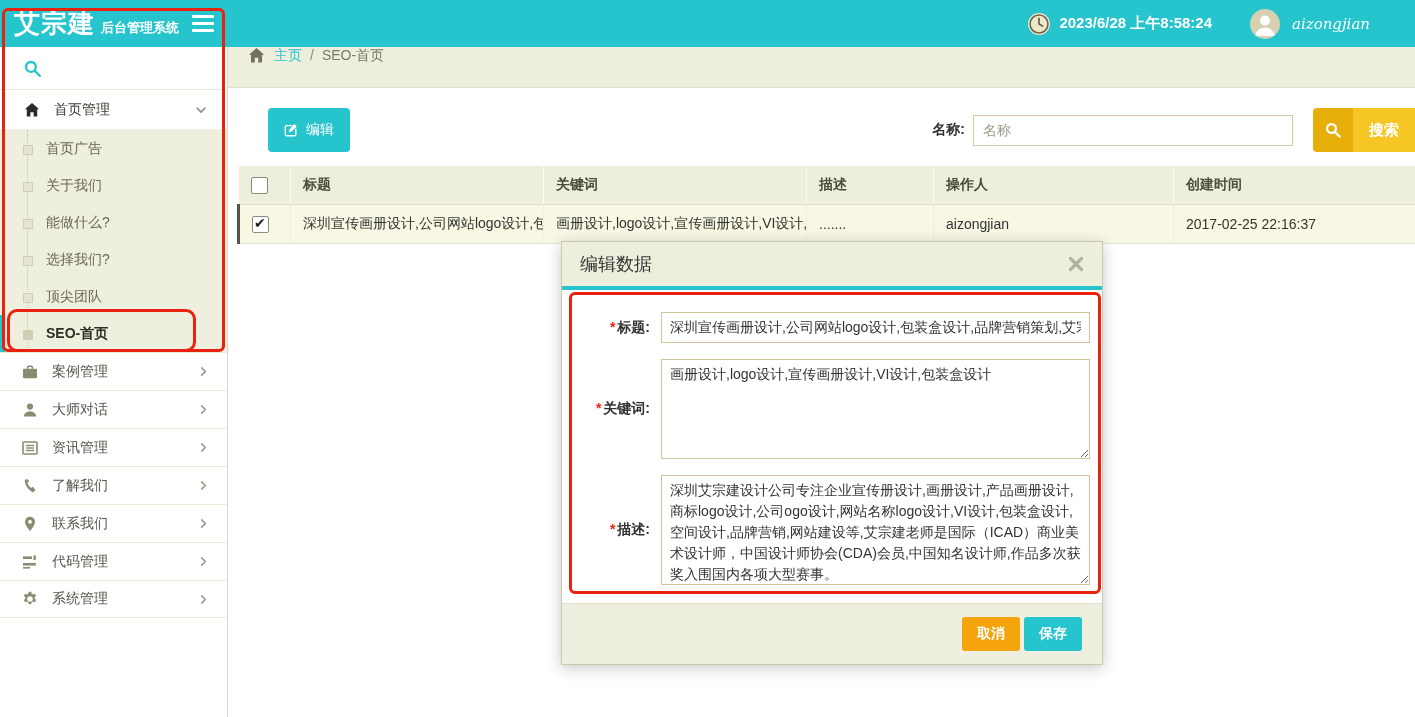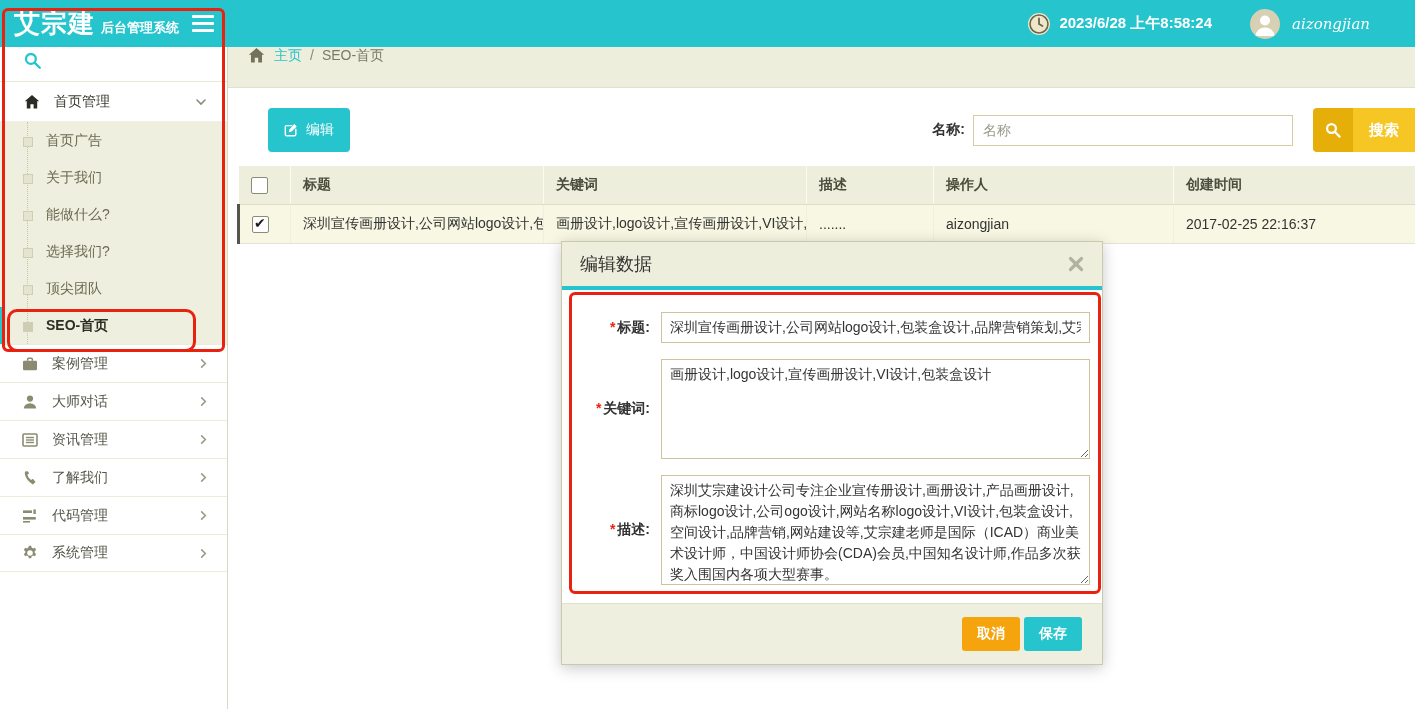--- a/index.html
+++ b/index.html
@@ -14,21 +14,21 @@
   .brand-suffix { color:#fff; font-size:13px; font-weight:bold; margin-left:6px; margin-top:8px; }
   .hamburger { margin-left:auto; margin-right:14px; display:flex; flex-direction:column; gap:4px; cursor:pointer; }
   .hamburger span { display:block; width:22px; height:3px; background:#fff; border-radius:1px; }
   .topbar-right { margin-left:auto; display:flex; align-items:center; padding-right:45px; }
   .clock-ic { width:24px; height:24px; margin-right:8px; }
   .datetime { color:#fff; font-size:15px; font-weight:bold; }
   .avatar { width:30px; height:30px; margin-left:38px; margin-right:12px; }
   .username { color:#fff; font-size:15px; font-style:italic; font-family:"DejaVu Serif","Liberation Serif",serif; }
 
   
-  .sidebar { position:absolute; left:0; top:39px; width:228px; height:670px; background:#fff; border-right:1px solid #d9d9c2; z-index:4; }
+  .sidebar { position:absolute; left:0; top:47px; width:228px; height:670px; background:#fff; border-right:1px solid #d9d9c2; z-index:4; }
   .side-search { height:43px; display:flex; align-items:center; padding-left:24px; border-bottom:1px solid #e8e8d8; color:#26c4cd; cursor:pointer; }
   .side-search svg { width:17px; height:17px; }
   .menu-head { height:40px; display:flex; align-items:center; padding:0 20px 0 24px; cursor:pointer; border-bottom:1px solid #f0f0e4; }
   .menu-head .mi { width:16px; height:16px; color:#2b2b25; margin-right:14px; flex:none; }
   .menu-head .mlabel { font-size:14px; color:#3c3c34; }
   .menu-head .chev { margin-left:auto; color:#8a8a7a; width:12px; height:12px; }
   .submenu { position:relative; background:#efefdf; list-style:none; }
   .submenu::before { content:""; position:absolute; left:27px; top:0; bottom:0; border-left:1px dotted #c6c6a8; }
   .submenu li { position:relative; height:37px; display:flex; align-items:center; padding-left:46px; font-size:14px; color:#6a6a52; cursor:pointer; }
   .submenu li::before { content:""; position:absolute; left:23px; top:15px; width:8px; height:8px; background:#e4e4d0; border:1px solid #cfcfb4; }
@@ -201,20 +201,30 @@
     <div class="group">
       <svg class="gi" viewBox="0 0 16 16">
         <path d="M5.8 1.2 L3 1.6 C2 5.6 5.4 11.4 10.8 14.4 L13.6 12 L10.8 8.8 L9.2 10 C7 8.8 5.8 6.8 5.4 4.6 L7.2 3.6 Z" fill="currentColor"></path>
       </svg>
       <span class="glabel">了解我们</span>
       <svg class="chev" viewBox="0 0 12 12">
           <path d="M4 2 L8 6 L4 10" fill="none" stroke="currentColor" stroke-width="1.7" stroke-linecap="round"></path>
         </svg>
     </div>
 
+    <div class="group">
+      <svg class="gi" viewBox="0 0 16 16">
+        <path d="M8 0.8 a5 5 0 0 1 5 5 c0 3.4-5 9.4-5 9.4 s-5-6-5-9.4 a5 5 0 0 1 5-5 z" fill="currentColor"></path>
+        <circle cx="8" cy="5.8" r="1.9" fill="#fff"></circle>
+      </svg>
+      <span class="glabel">联系我们</span>
+      <svg class="chev" viewBox="0 0 12 12">
+          <path d="M4 2 L8 6 L4 10" fill="none" stroke="currentColor" stroke-width="1.7" stroke-linecap="round"></path>
+        </svg>
+    </div>
 
     <div class="group">
       <svg class="gi" viewBox="0 0 16 16">
         <rect x="1" y="2.4" width="9" height="2.6" fill="currentColor"></rect>
         <rect x="11.4" y="1.4" width="2.4" height="4.6" fill="currentColor"></rect>
         <rect x="1" y="9" width="12.8" height="2.6" fill="currentColor"></rect>
         <rect x="1" y="13" width="7" height="1.6" fill="currentColor"></rect>
       </svg>
       <span class="glabel">代码管理</span>
       <svg class="chev" viewBox="0 0 12 12">

